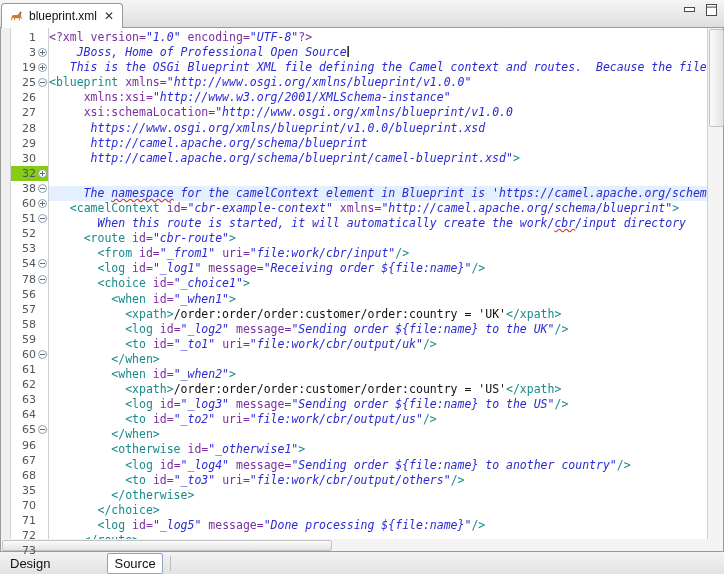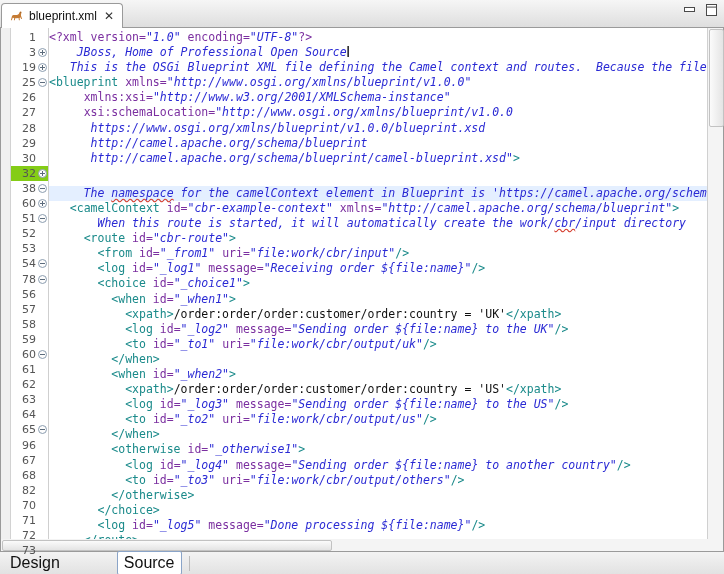--- a/index.html
+++ b/index.html
@@ -159,21 +159,21 @@
   }
   .bottombar{
     height:22px;min-height:22px;
     background:linear-gradient(#f3f3f3,#e2e2e2);
     display:flex;align-items:center;
     padding-left:3px;gap:2px;
     box-sizing:border-box;
   }
   .btab{
     font-family:"Liberation Sans",sans-serif;
-    font-size:16px;color:#111;
+    font-size:13px;color:#111;
     padding:2px 6px;
     border:1px solid transparent;
     border-radius:2px;
     white-space:nowrap;cursor:pointer;
   }
   .btab.sel{
     background:#ffffff;
     border:1px solid #8aa4c8;
     box-shadow:0 0 0 1px #ffffff inset;
     margin-left:48px;
@@ -325,21 +325,21 @@
         </div>
         <div class="gl">
           <span class="num">67</span>
           <span class="fold none"></span>
         </div>
         <div class="gl">
           <span class="num">68</span>
           <span class="fold none"></span>
         </div>
         <div class="gl">
-          <span class="num">82</span>
+          <span class="num">35</span>
           <span class="fold none"></span>
         </div>
         <div class="gl">
           <span class="num">70</span>
           <span class="fold none"></span>
         </div>
         <div class="gl">
           <span class="num">71</span>
           <span class="fold none"></span>
         </div>

